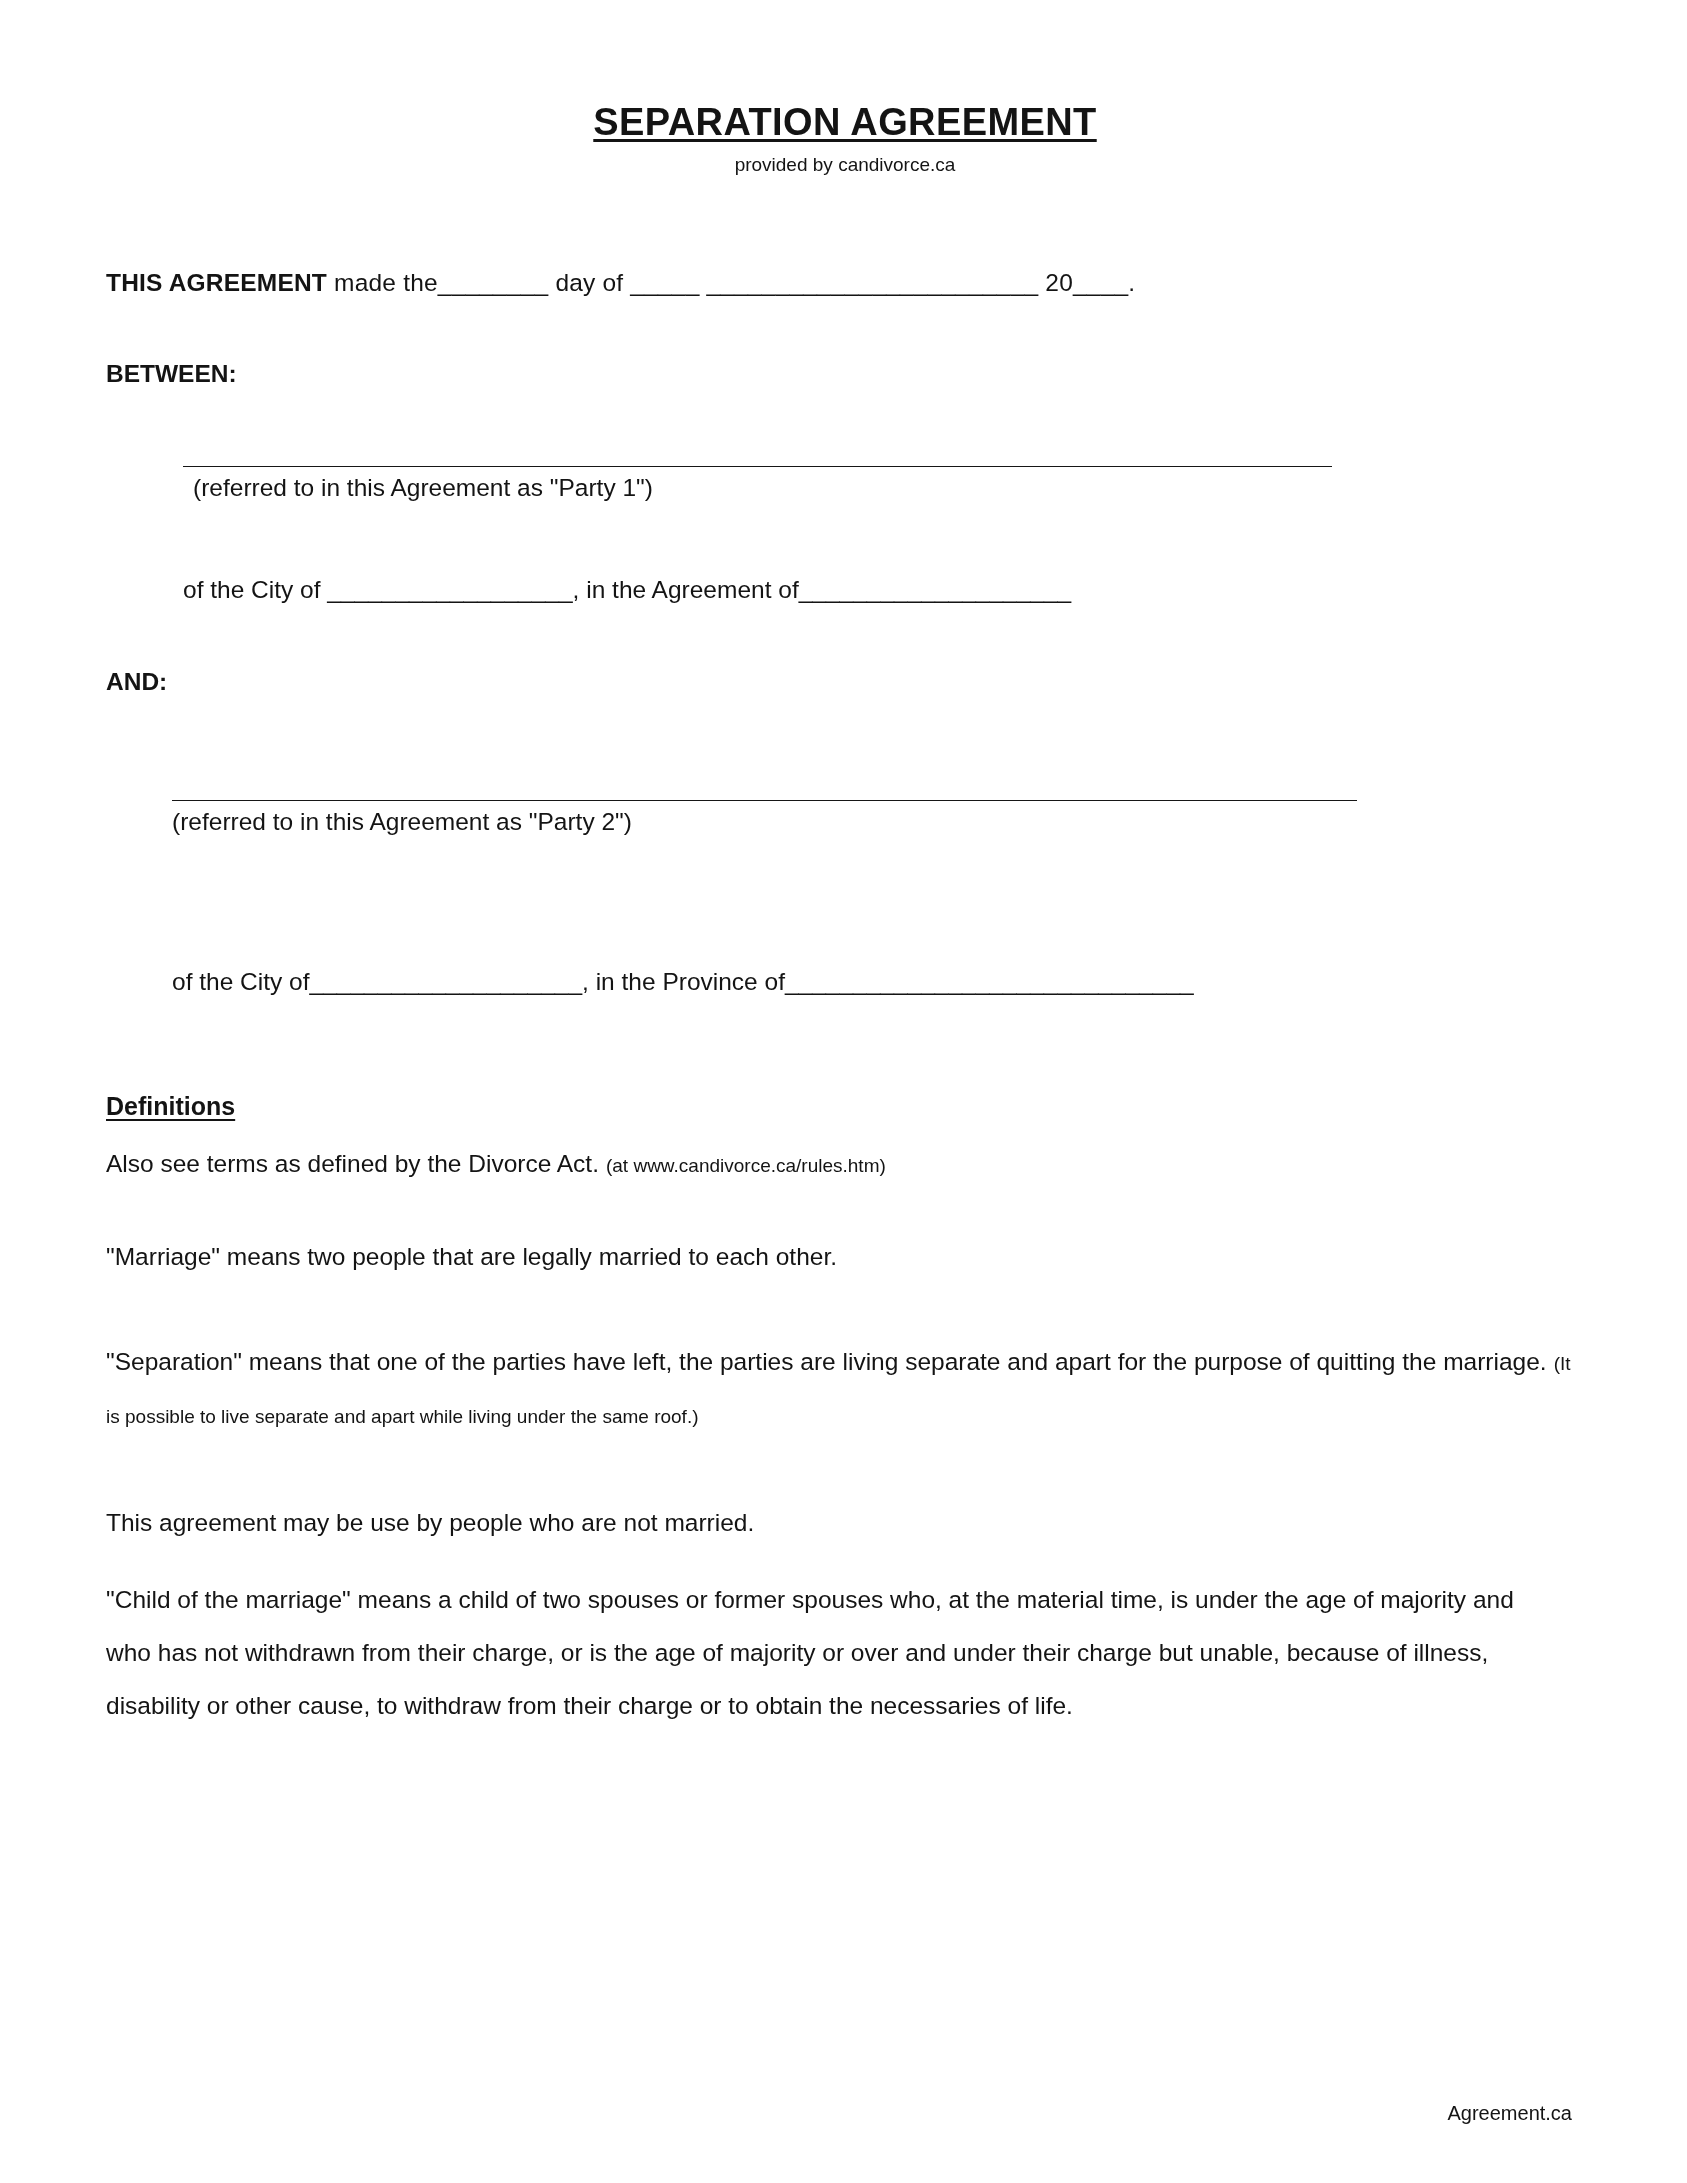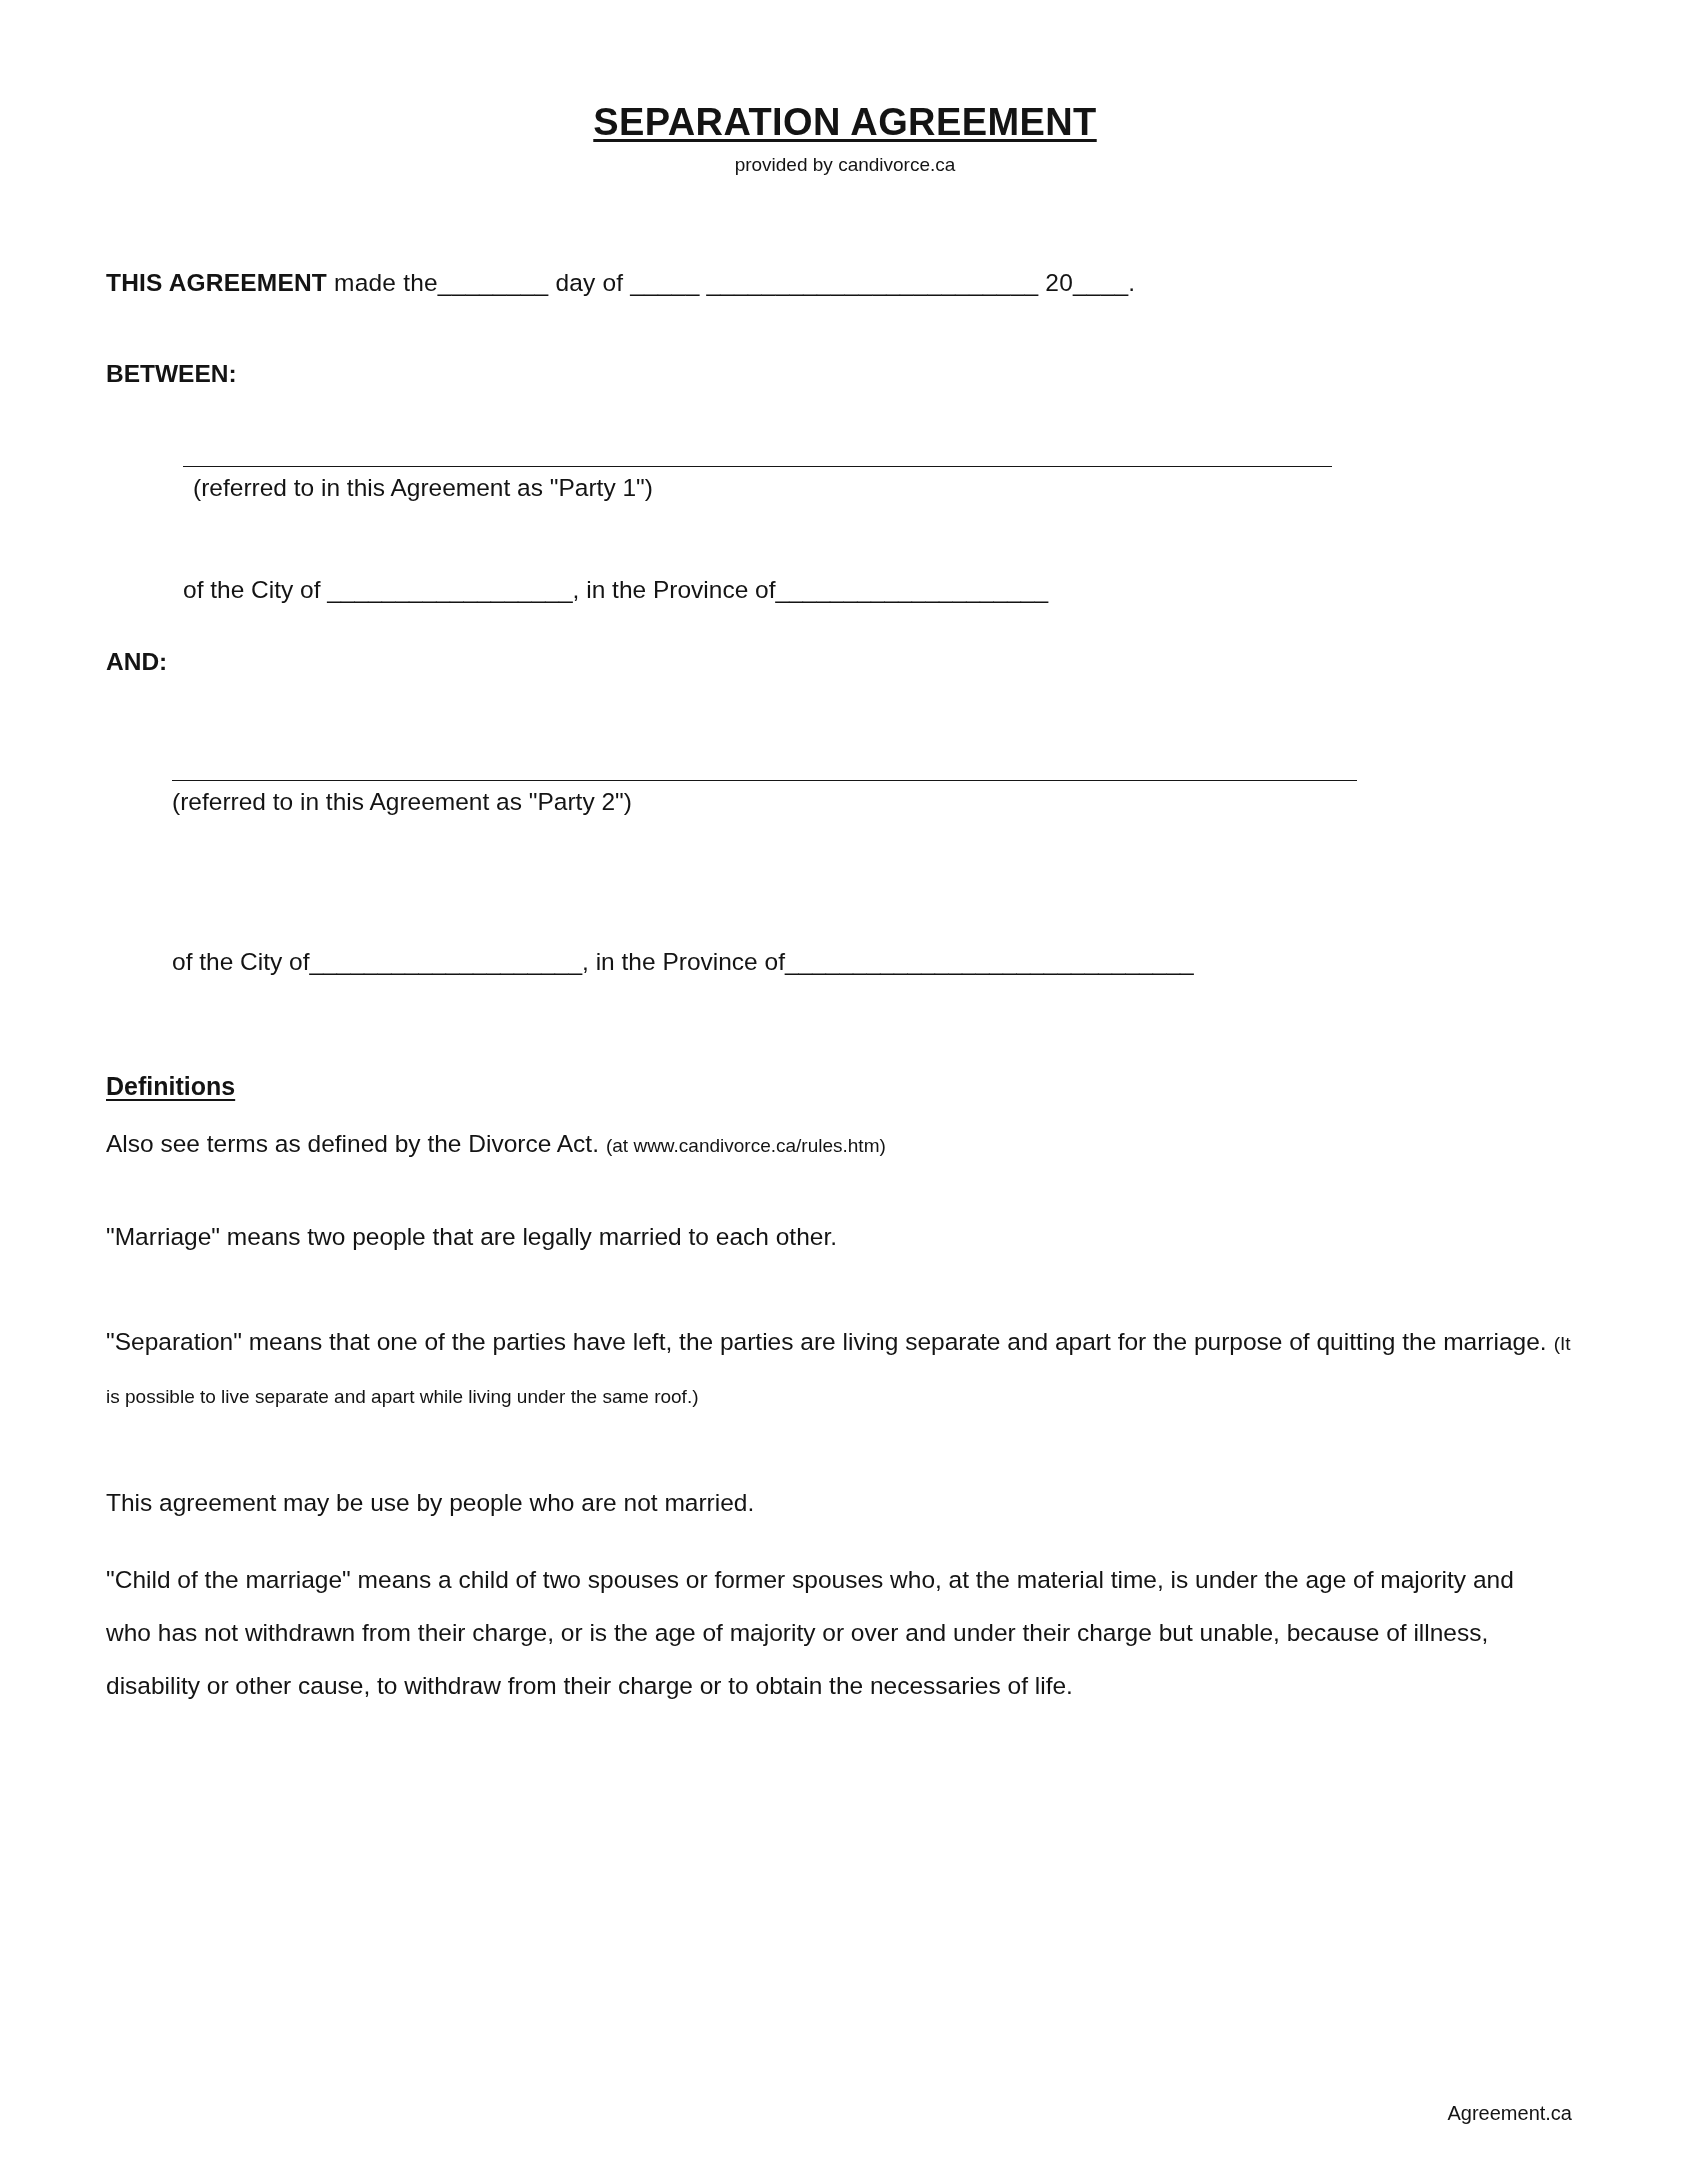--- a/index.html
+++ b/index.html
@@ -23,21 +23,21 @@
     font-size:38px; font-weight:bold;
     text-decoration:underline; text-underline-offset:4.4px;
     letter-spacing:0.4px;
     display:inline-block;
     text-align:center;
   }
   .doc-subtitle { font-size:19px; margin-top:6.1px; }
   .bold { font-weight:bold; }
   .made-line { margin-top:89px; letter-spacing:0.2px; }
   .section-label { margin-top:59px; font-weight:bold; }
-  .and-label { margin-top:41px; }
+  .and-label { margin-top:61px; }
   .fill-line { border-bottom:1.7px solid #161616; height:1.7px; }
   .party1 .fill-line { margin-left:77px; margin-top:75px; width:1149px; }
   .party1 .reference { margin-left:87px; margin-top:5.2px; }
   .party1 .city-line { margin-left:77px; margin-top:70px; }
   .party2 .fill-line { margin-left:66px; margin-top:101px; width:1185px; }
   .party2 .reference { margin-left:66px; margin-top:5.2px; }
   .party2 .city-line { margin-left:66px; margin-top:128px; }
   .def-heading {
     margin-top:92px; font-size:25px; font-weight:bold;
     text-decoration:underline; text-underline-offset:3.5px;
@@ -60,21 +60,21 @@
     <div class="doc-subtitle">provided by candivorce.ca</div>
   </header>
 
   <p class="made-line"><span class="bold">THIS AGREEMENT</span><span> made the________ day of _____ ________________________ 20____.</span></p>
 
   <p class="section-label">BETWEEN:</p>
 
   <div class="party-block party1">
     <div class="fill-line"></div>
     <p class="reference">(referred to in this Agreement as "Party 1")</p>
-    <p class="city-line">of the City of __________________, in the Province of____________________</p>
+    <p class="city-line">of the City of __________________, in the Agreement of____________________</p>
   </div>
 
   <p class="section-label and-label">AND:</p>
 
   <div class="party-block party2">
     <div class="fill-line"></div>
     <p class="reference">(referred to in this Agreement as "Party 2")</p>
     <p class="city-line">of the City of____________________, in the Province of______________________________</p>
   </div>
 

